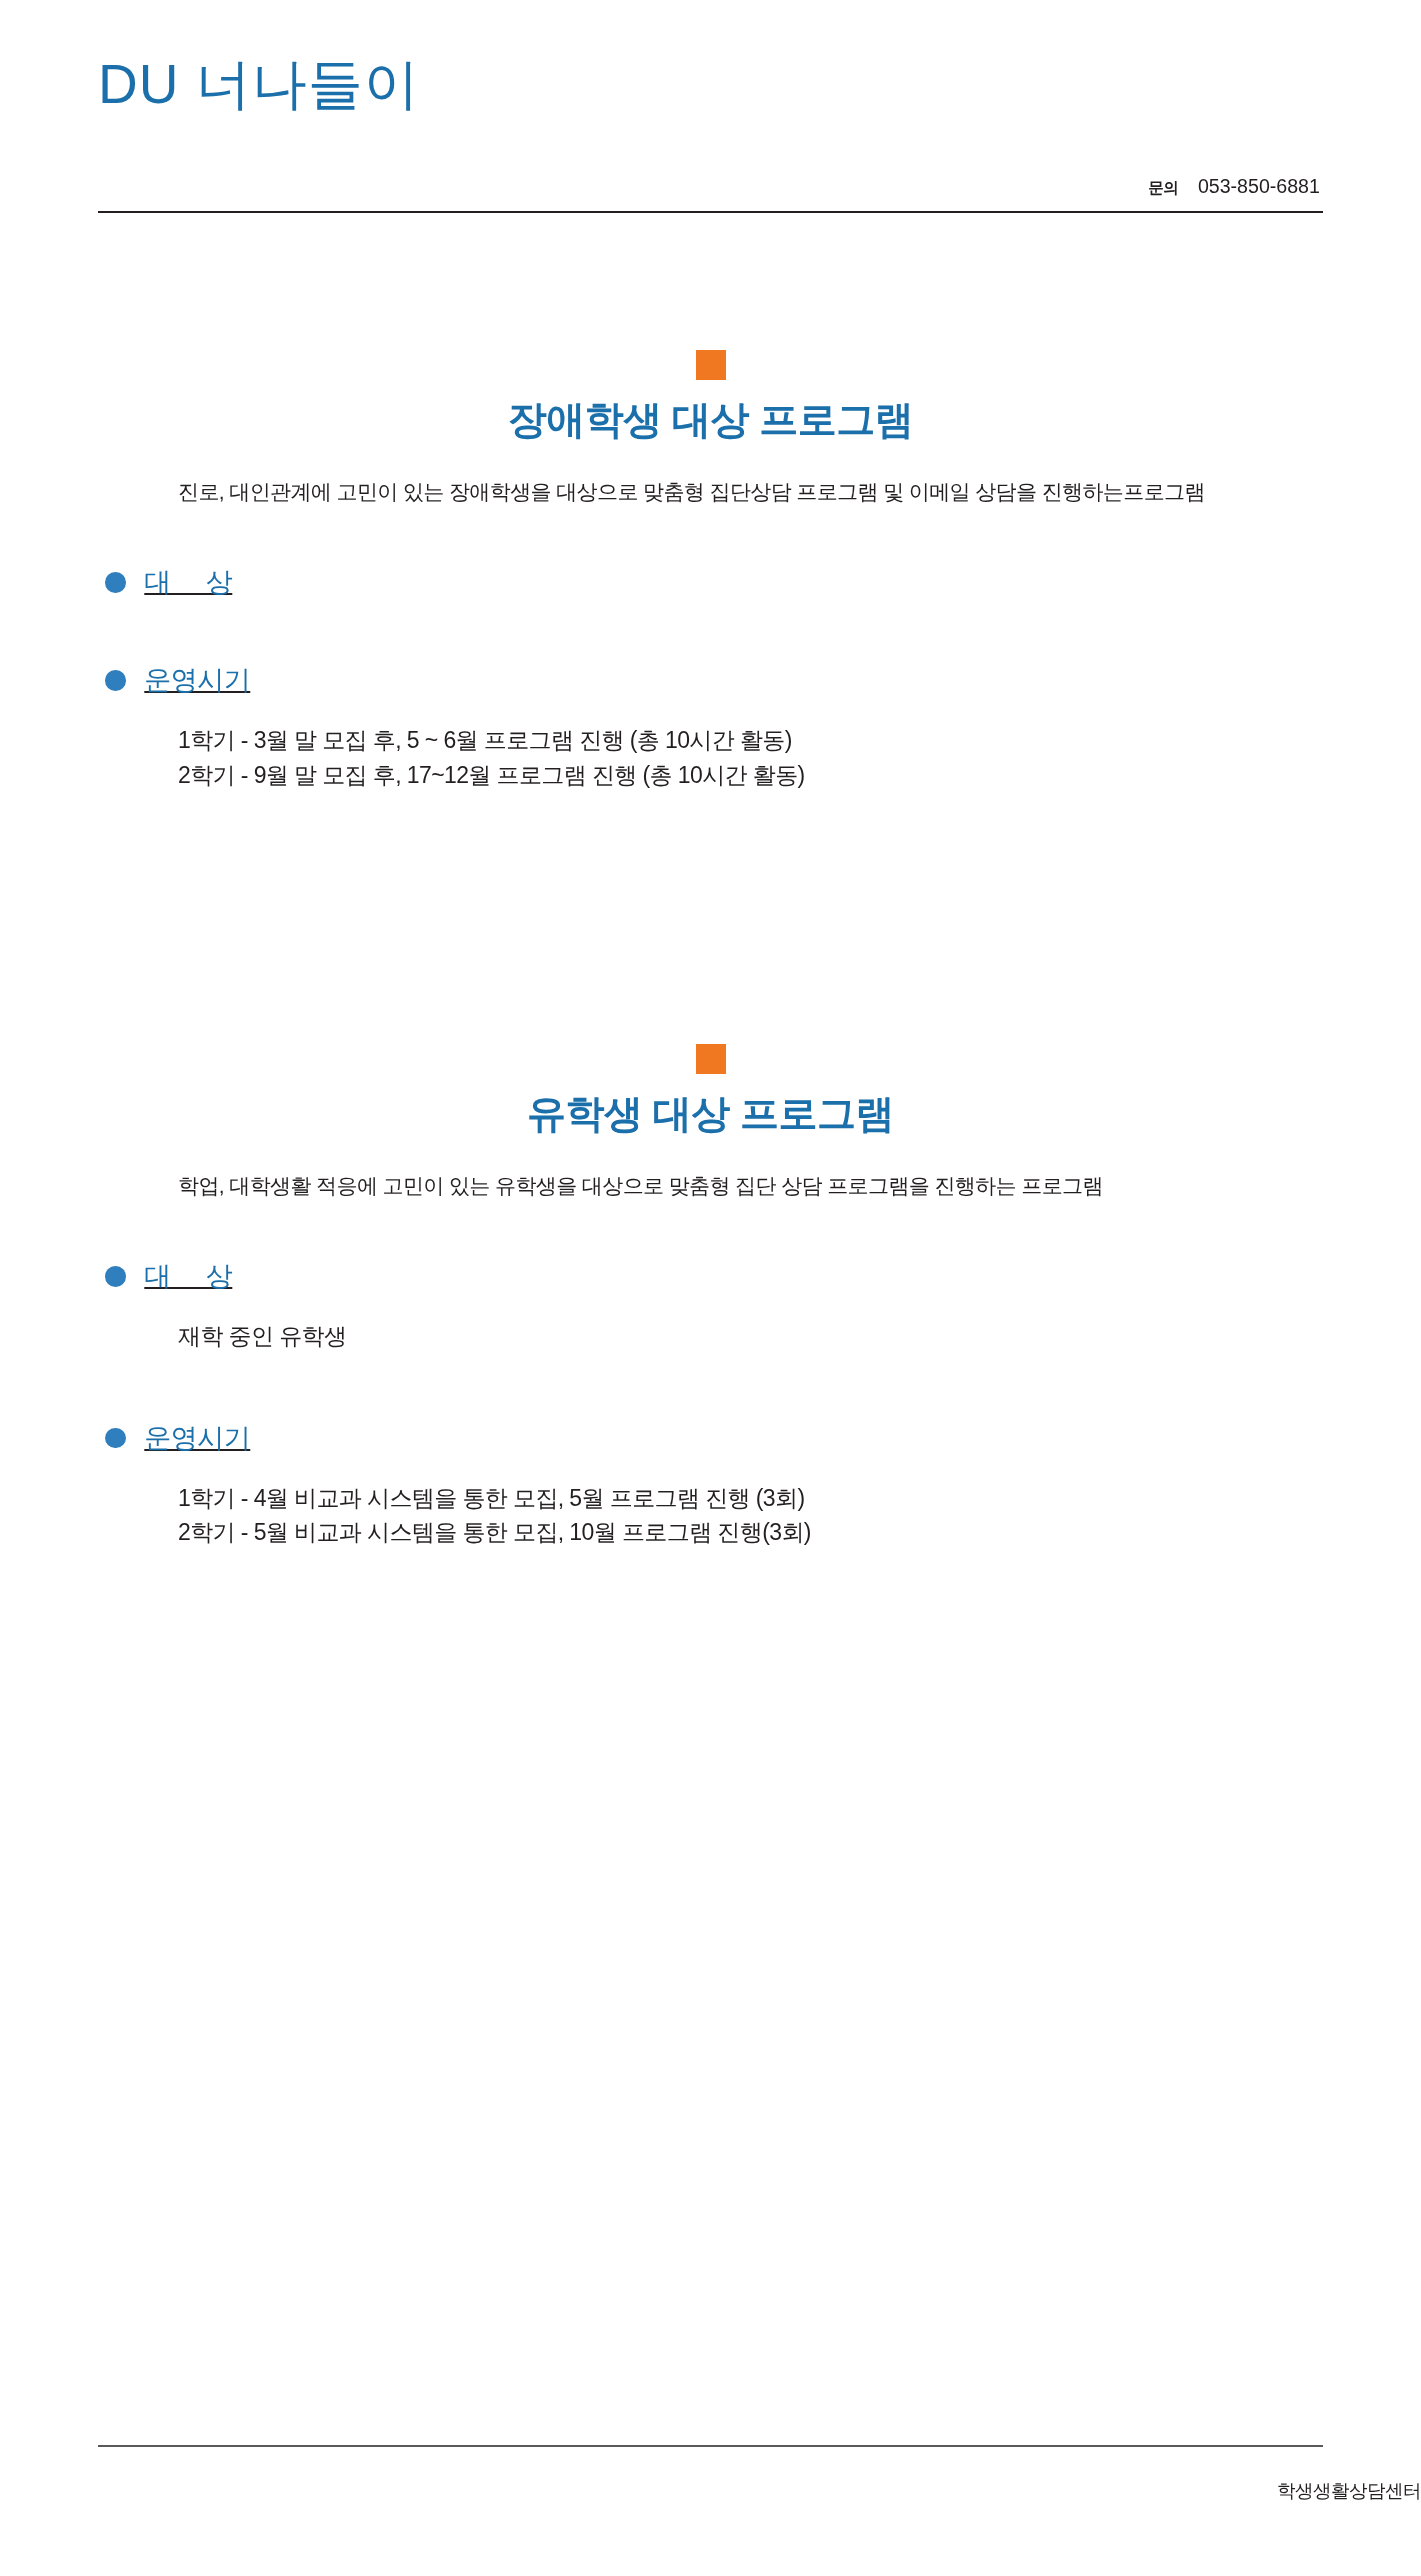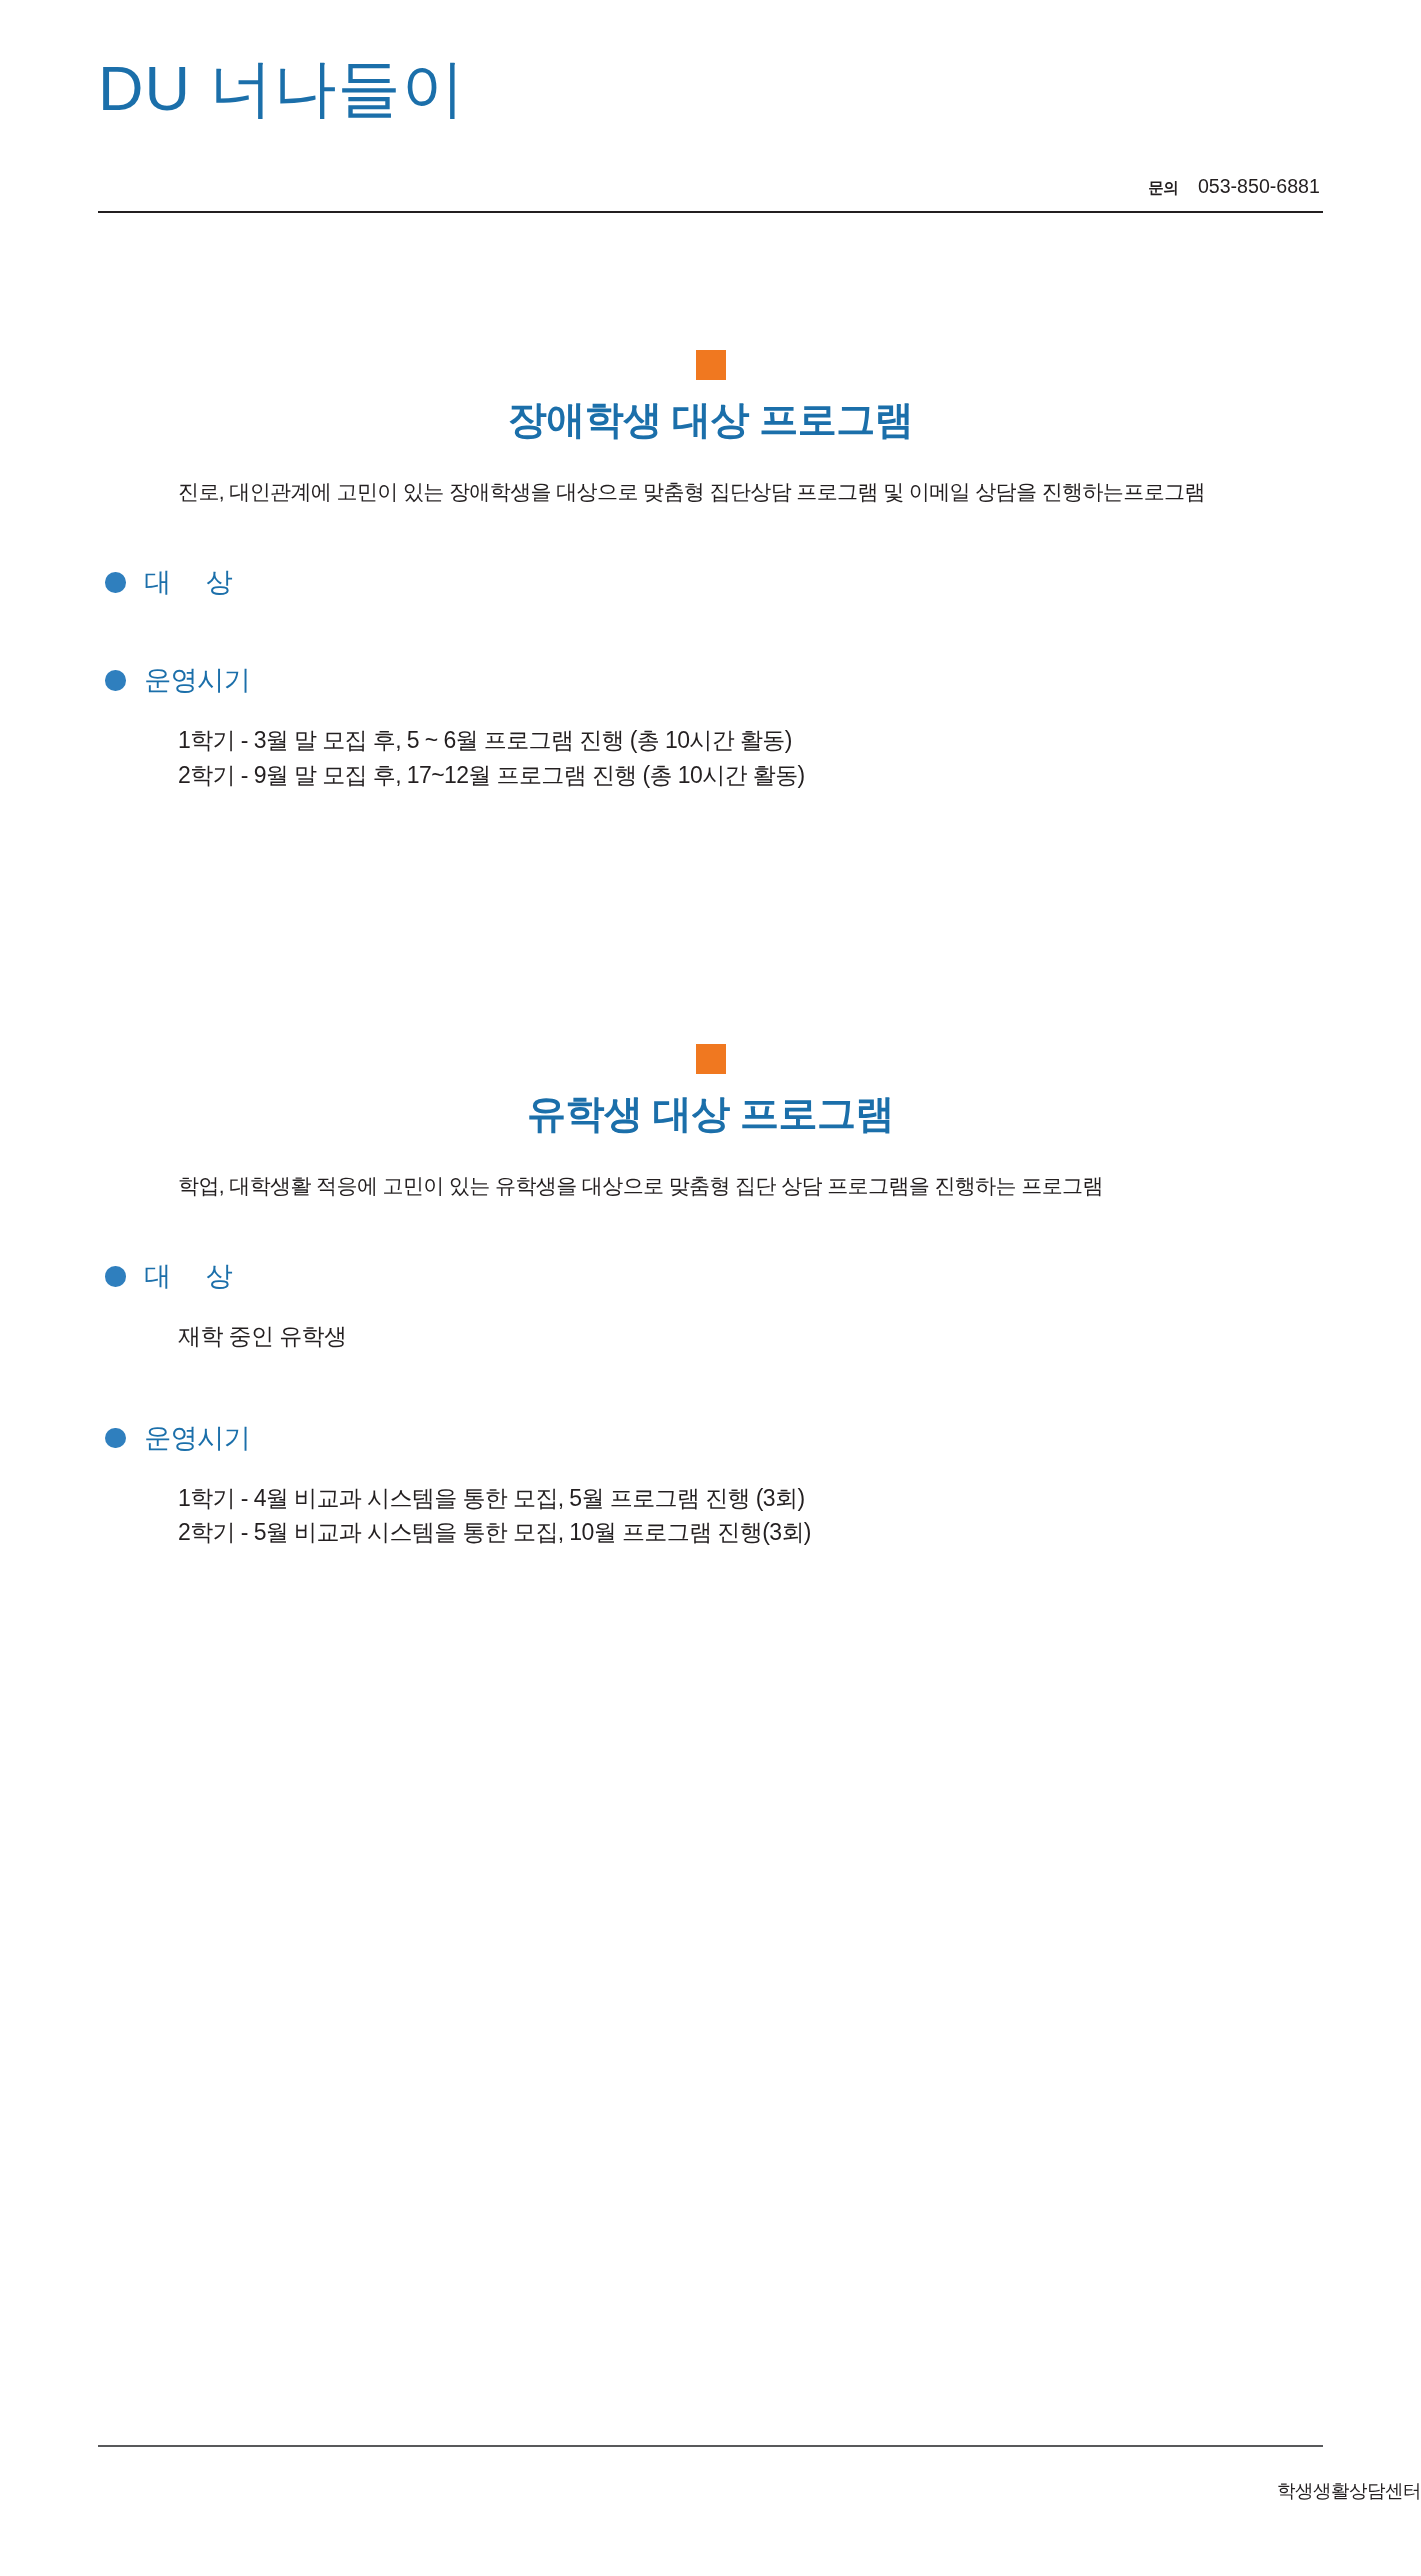--- a/index.html
+++ b/index.html
@@ -26,21 +26,21 @@
 
   
   .header {
     position: relative;
     height: 247px;
   }
   .brand-title {
     position: absolute;
     left: 0;
     top: 57px;
-    font-size: 63px;
+    font-size: 55px;
     line-height: 1;
     font-weight: 400;
     letter-spacing: 1px;
     color: #1b6faa;
     white-space: nowrap;
   }
   .contact-block {
     position: absolute;
     right: 3.1px;
     top: 175px;
@@ -107,20 +107,21 @@
     color: #231f20;
     letter-spacing: -0.6px;
     max-width: 1087px;
   }
 
   .bullet-row {
     display: flex;
     align-items: center;
     gap: 18.5px;
     margin-left: 7.2px;
+    text-decoration: underline;
   }
   .bullet-row.spaced-top-1 { margin-top: 62px; }
   .bullet-row.spaced-top-2 { margin-top: 71px; }
 
   .dot-marker {
     width: 20.6px;
     height: 20.6px;
     border-radius: 50%;
     background: #2f7fbe;
     flex: 0 0 auto;

